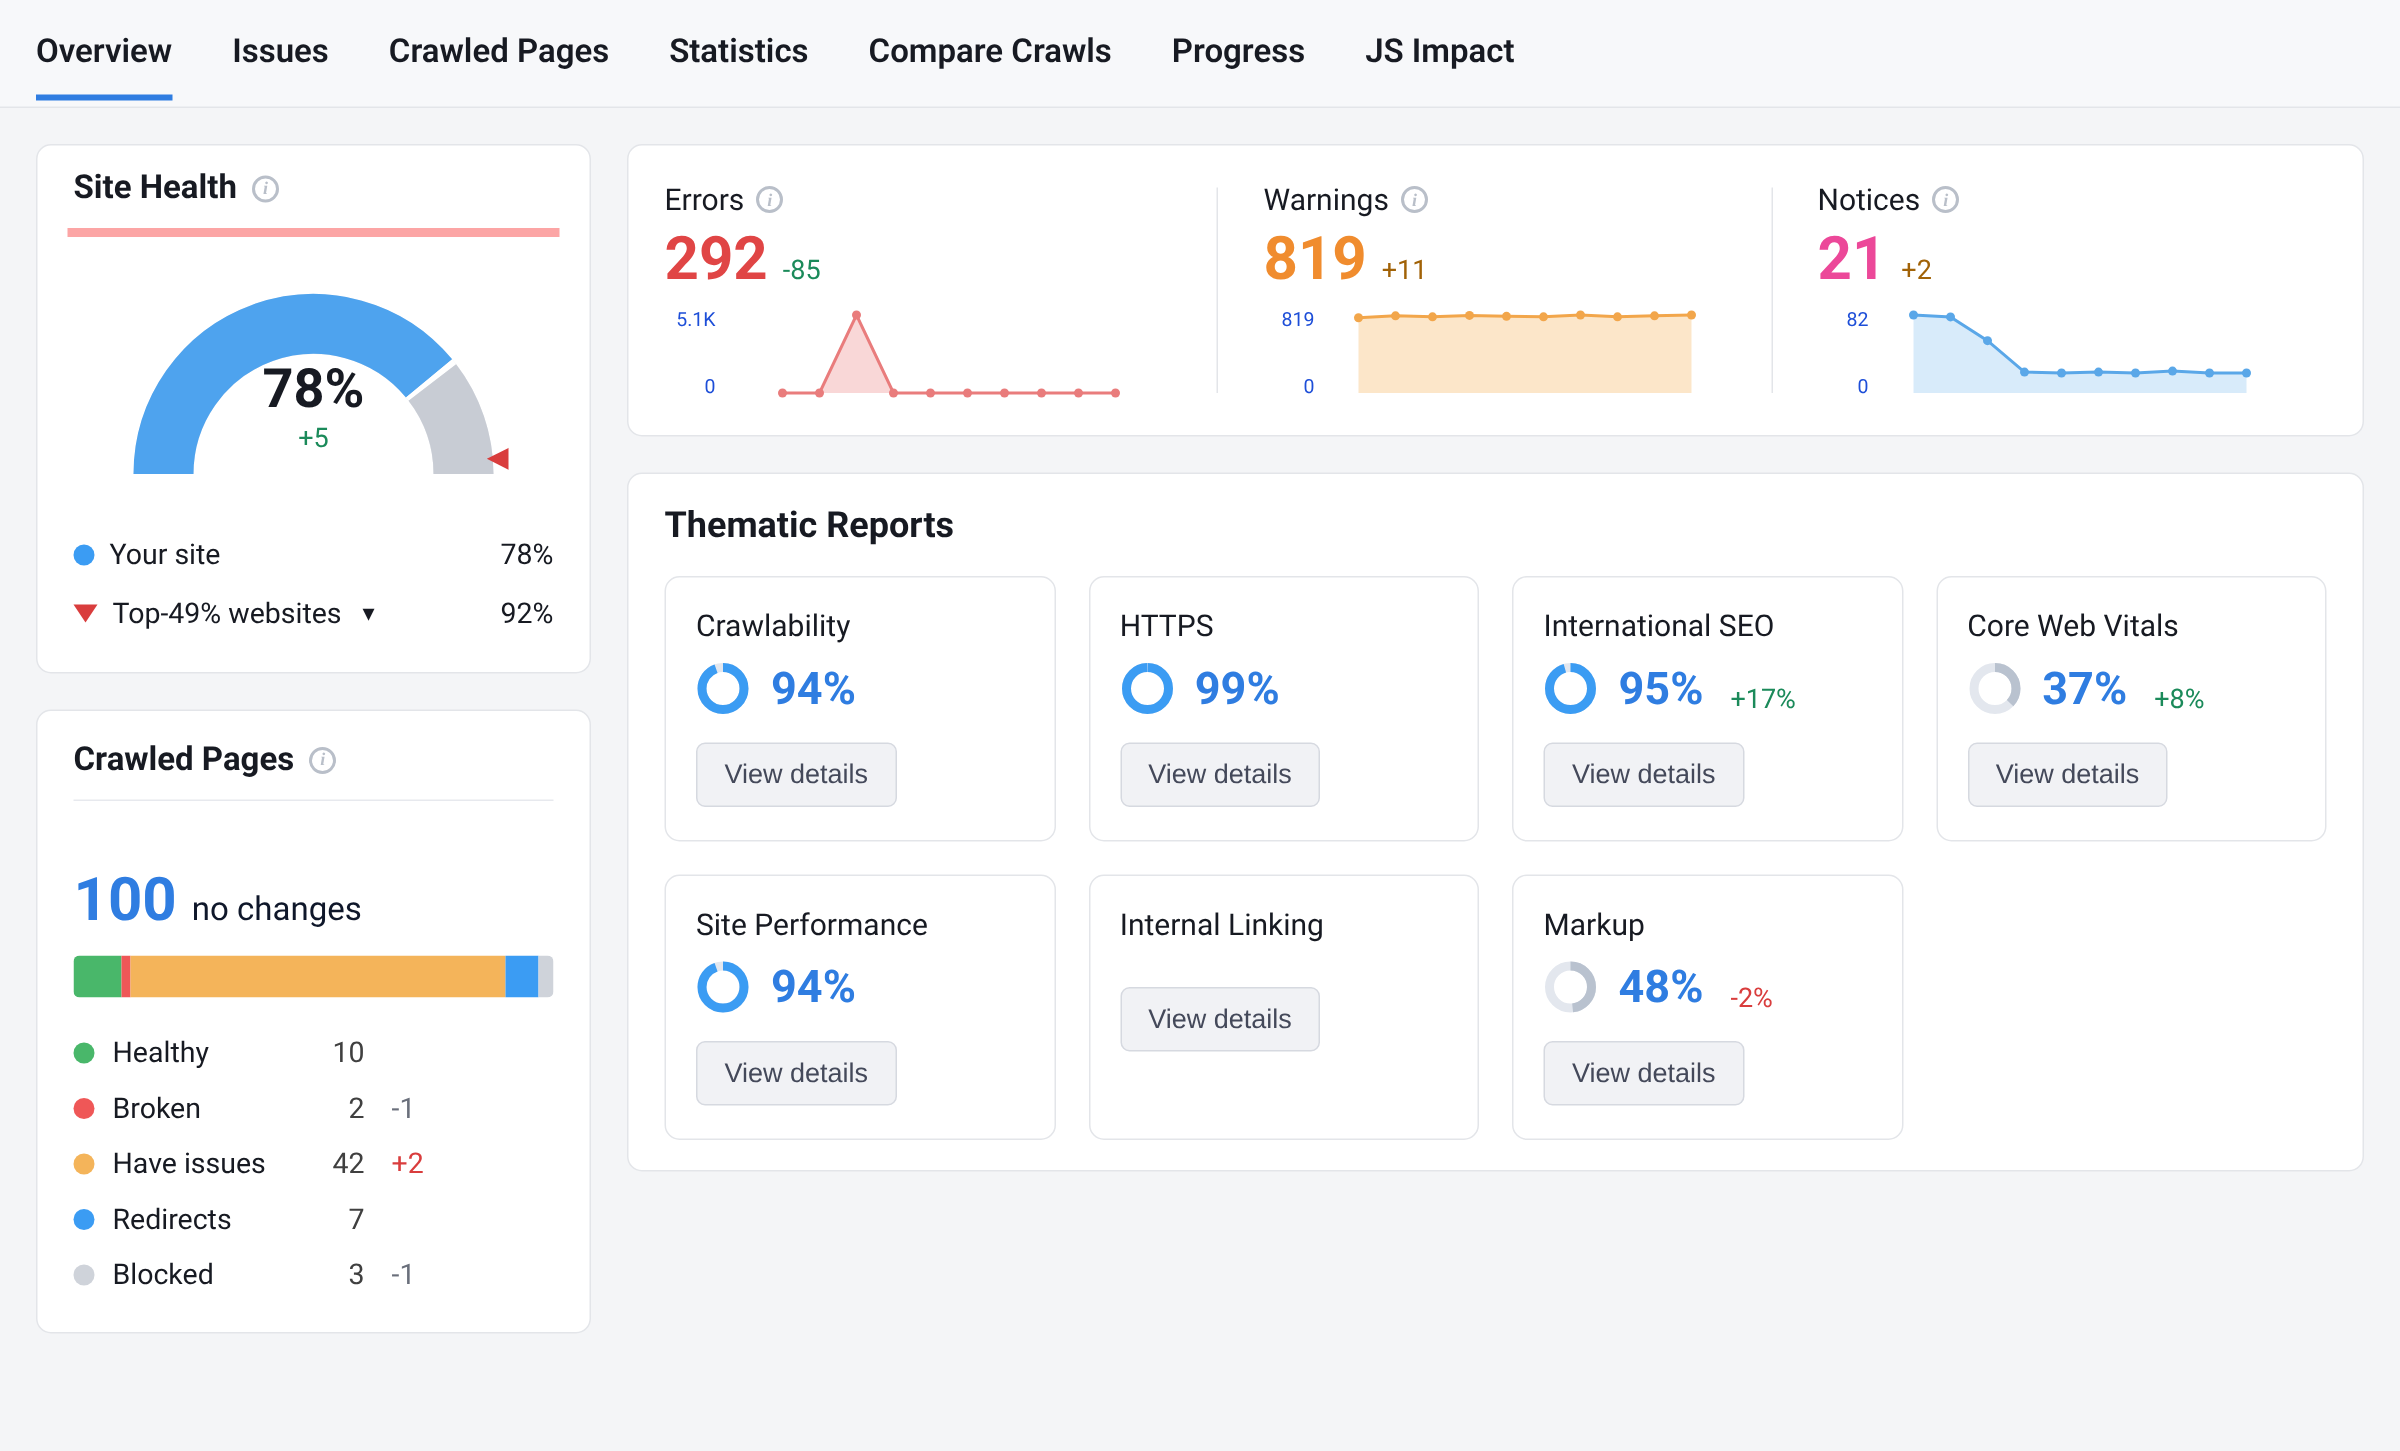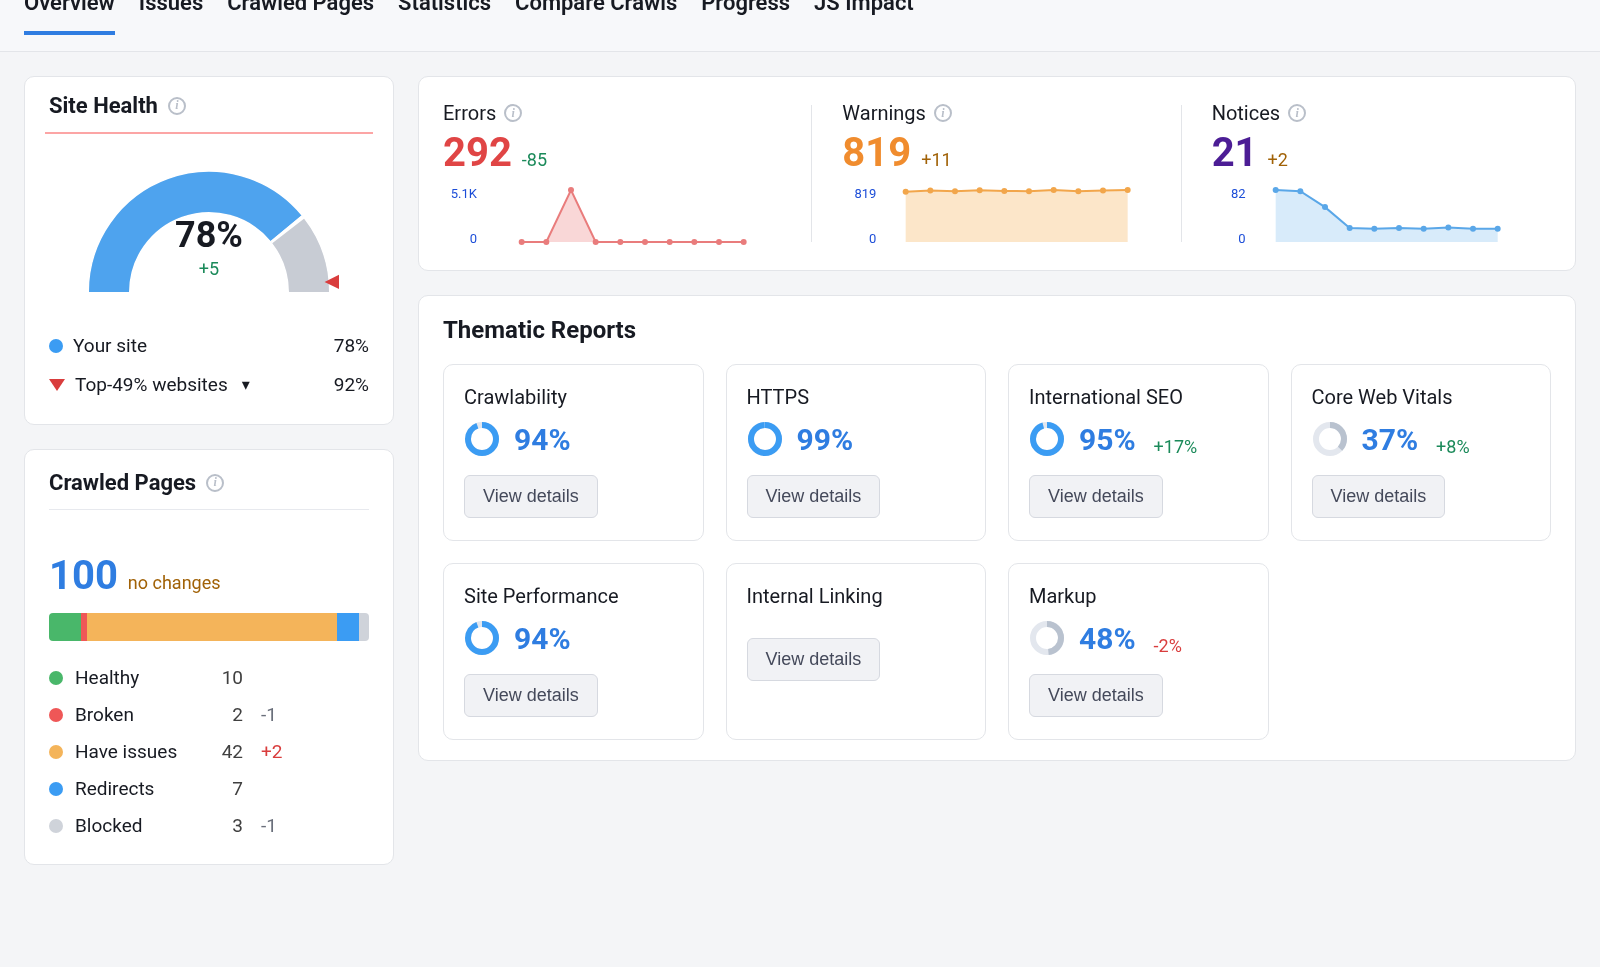--- a/index.html
+++ b/index.html
@@ -6,24 +6,24 @@
   body {
     font-family: -apple-system, BlinkMacSystemFont, "Segoe UI", Roboto, Helvetica, Arial, sans-serif;
     background: #f4f5f7;
     color: #171a22;
     font-size: 16px;
   }
   
   .topnav {
     background: #f7f8fa;
     border-bottom: 1px solid #e3e5e9;
-    padding: 16px 24px;
+    padding: 4px 24px;
     display: flex;
-    gap: 24px;
-    height: 52px;
+    gap: 40px;
+    height: 72px;
     align-items: flex-end;
   }
   .topnav .tab {
     padding: 14px 0 16px 0;
     font-size: 22px;
     font-weight: 600;
     color: #171a22;
     cursor: pointer;
     border-bottom: 4px solid transparent;
   }
@@ -55,21 +55,21 @@
     color: #b9bfc9;
     border-radius: 50%;
     display: inline-flex;
     align-items: center; justify-content: center;
     font-size: 12px; font-weight: 700;
     font-family: Georgia, serif;
     font-style: italic;
   }
 
   
-  .sh-head { border-bottom: 2px solid #fca5a5; padding-bottom: 14px; margin: -4px -4px 0 -4px; padding-left:4px;}
+  .sh-head { border-bottom: 6px solid #fca5a5; padding-bottom: 14px; margin: -4px -4px 0 -4px; padding-left:4px;}
   .gauge-wrap { display:flex; justify-content:center; padding: 18px 0 10px; }
   .gauge { position: relative; width: 260px; height: 150px; }
   .gauge svg { width: 260px; height: 150px; display:block; }
   .gauge-center {
     position:absolute; left:0; right:0; top:62px; text-align:center;
   }
   .gauge-pct { font-size: 36px; font-weight:700; }
   .gauge-delta { font-size:18px; color:#1b8a5a; margin-top:2px; }
   .sh-legend { margin-top: 14px; }
   .sh-row {
@@ -81,21 +81,21 @@
     width:0;height:0;border-left:8px solid transparent;border-right:8px solid transparent;border-top:12px solid #d93d3d;
   }
   .sh-row .label { flex: 0 0 auto; }
   .sh-row .chev { margin-left:4px; font-size:16px; color:#171a22; }
   .sh-row .val { margin-left:auto; color:#171a22; }
 
   
   .cp-head { border-bottom:1px solid #e7e9ee; padding-bottom:14px; margin-bottom:16px;}
   .cp-total { display:flex; align-items:baseline; gap:10px;margin-top:42px; }
   .cp-total .num { font-size:40px; font-weight:700; color:#2f7de1; }
-  .cp-total .sub { font-size:18px; color:#a16207; }
+  .cp-total .sub { font-size:22px; color:#0f172a; }
   .cp-bar {
     display:flex; height:28px; border-radius:4px; overflow:hidden; margin:14px 0 18px;
   }
   .cp-bar span { display:block; height:100%; }
   .cp-bar .g1{background:#49b76a;}
   .cp-bar .g2{background:#ef5757;}
   .cp-bar .g3{background:#f4b45a;}
   .cp-bar .g4{background:#3b9cf3;}
   .cp-bar .g5{background:#cfd3da;}
   .cp-list .row {
@@ -125,21 +125,21 @@
   }
   .metric:not(:last-child)::after{
     content:""; position:absolute; right:0; top:8px; bottom:8px; width:1px; background:#e3e5e9;
   }
   .metric:not(:first-child){ padding-left:30px; }
   .metric .title{ font-size:20px; color:#171a22; display:flex; gap:8px; align-items:center;}
   .metric .big{ display:flex; align-items:baseline; gap:10px; margin-top:4px;}
   .metric .num{ font-size:40px; font-weight:700;}
   .metric .num.err{color:#e04545;}
   .metric .num.warn{color:#f08c2e;}
-  .metric .num.note{color:#4c1d95;}
+  .metric .num.note{color:#ec4899;}
   .metric .delta{ font-size:18px;}
   .metric .delta.neg{color:#1b8a5a;}
   .metric .delta.pos{color:#a16207;}
   .chart-block{ margin-top:10px; display:flex; gap:6px; }
   .chart-axis{ display:flex; flex-direction:column; justify-content:space-between; height:60px; font-size:13px; color:#1d4ed8; text-align:right; min-width:34px;}
   .chart-svg{ flex:1; height:60px; }
 
   
   .reports h2 { margin-bottom: 20px; font-size:24px;}
   .report-grid { display:grid; grid-template-columns: repeat(4, 1fr); gap:22px; }

